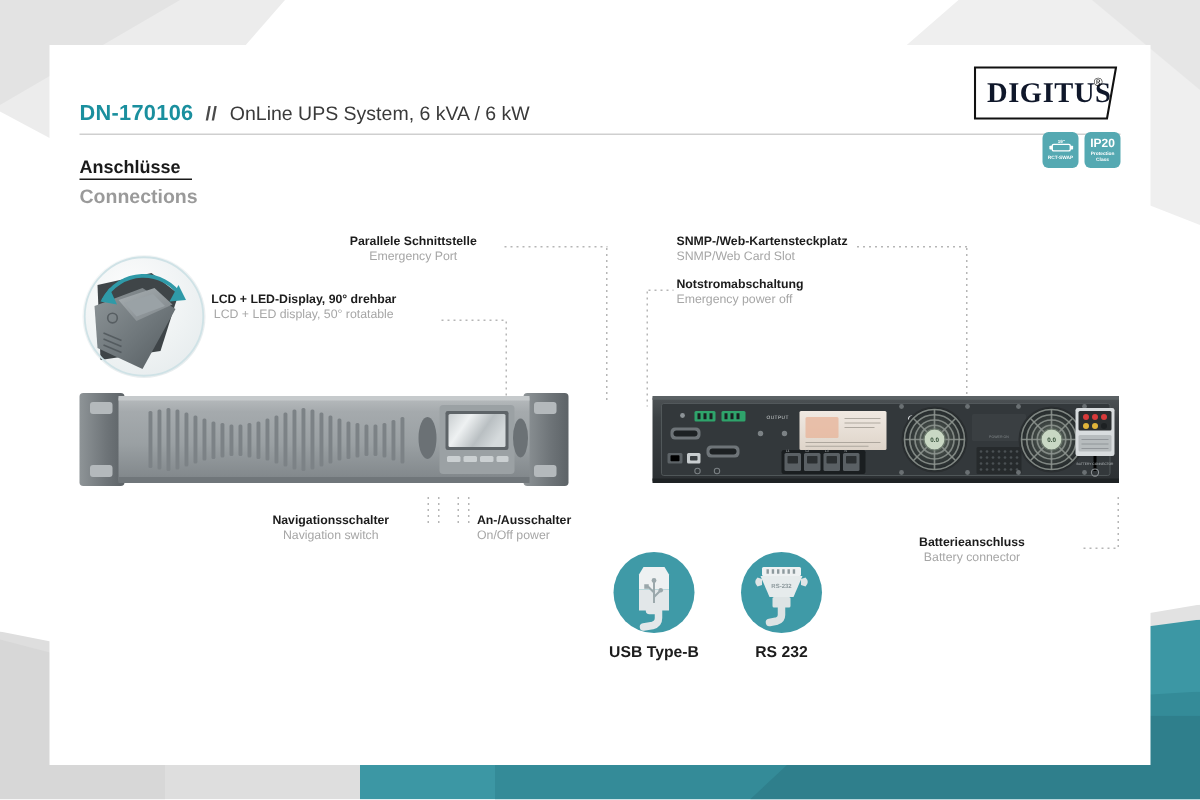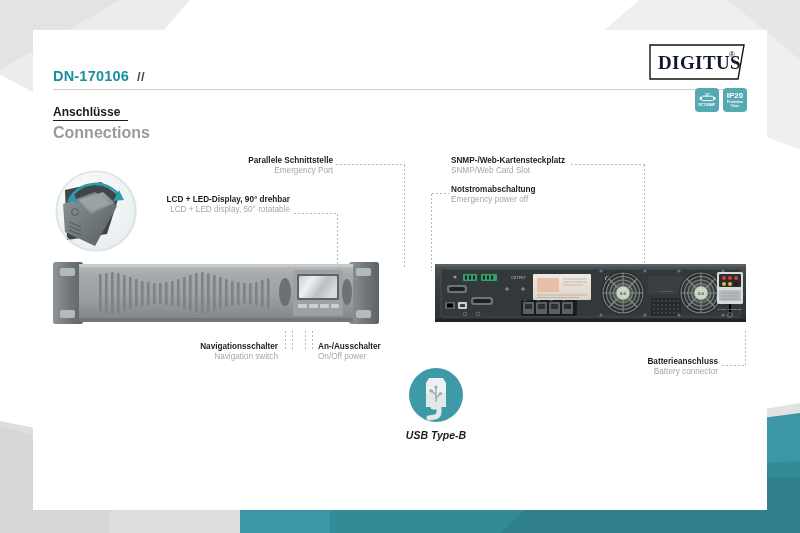--- a/index.html
+++ b/index.html
@@ -108,21 +108,21 @@
   
   #section {
     position: absolute; left: 20px; top: 72px;
   }
   #sec-de {
     font-size: 12px; font-weight: bold; color: #1a1a1a;
     border-bottom: 1.4px solid #1a1a1a;
     padding-bottom: 1px; display: inline-block; padding-right: 8px;
   }
   #sec-en {
-    font-size: 16px; font-weight: bold; color: #9a9a9a;
+    font-size: 13px; font-weight: bold; color: #9a9a9a;
     margin-top: 3px;
   }
 
   
   #badges {
     position: absolute; right: 20px; top: 58px;
     display: flex; gap: 4px;
   }
   .badge {
     width: 24px; height: 24px; border-radius: 4px;
@@ -133,21 +133,21 @@
     line-height: 1;
   }
   .badge .b-main { font-size: 8px; font-weight: bold; }
   .badge .b-sub  { font-size: 3.2px; font-weight: bold; margin-top: 1px; text-align:center; }
   .badge svg { display:block; }
 
   
   .callout { position: absolute; line-height: 1.25; }
   .callout .de { font-size: 8.2px; font-weight: bold; color: #1c1c1c; white-space: nowrap; }
   .callout .en { font-size: 8.2px; color: #a6a6a6; white-space: nowrap; }
-  .callout.right-al { text-align: right; }
+  .callout.right-al { text-align: center; }
 
   
   .leader-h {
     position: absolute; height: 1px;
     background-image: radial-gradient(circle, #b6b6b6 45%, transparent 46%);
     background-size: 4px 1px; background-repeat: repeat-x;
   }
   .leader-v {
     position: absolute; width: 1px;
     background-image: radial-gradient(circle, #b6b6b6 45%, transparent 46%);
@@ -169,21 +169,21 @@
   
   .unit { position: absolute; }
 
   
   .conn { position: absolute; text-align: center; }
   .conn-circle {
     width: 54px; height: 54px; border-radius: 50%;
     background: #3f9aa7; position: relative; margin: 0 auto;
   }
   .conn-label {
-    margin-top: 7px; font-size: 10.5px; font-weight: bold; color: #1c1c1c; font-style: italic;
+    margin-top: 7px; font-size: 10.5px; font-weight: bold; color: #1c1c1c;
   }
 </style>
 </head>
 <body>
 
 <div id="bg">
   <div class="bg-poly bg-tl"></div>
   <div class="bg-poly bg-tl2"></div>
   <div class="bg-poly bg-tr"></div>
   <div class="bg-poly bg-tr2"></div>
@@ -202,20 +202,21 @@
     <svg width="96" height="36" viewBox="0 0 96 36" aria-hidden="true">
       <polygon points="1,1 95,1 89,35 1,35" fill="#ffffff" stroke="#111111" stroke-width="1.4"></polygon>
     </svg>
     <div id="logo-text">DIGITUS</div>
     <div id="logo-reg">®</div>
   </div>
 
   <div id="header">
     <span id="sku">DN-170106</span>
     <span id="slashes">//</span>
+    <span id="model">OnLine UPS System, 6 kVA / 6 kW</span>
   </div>
 
   <div id="badges">
     <div class="badge">
       <svg width="17" height="11" viewBox="0 0 17 11" aria-hidden="true">
         <text x="8.5" y="3.6" font-size="3" font-family="Liberation Sans, sans-serif" font-weight="bold" fill="#ffffff" text-anchor="middle">19"</text>
         <rect x="2.5" y="4.2" width="12" height="4.4" rx="1" fill="none" stroke="#ffffff" stroke-width="0.9"></rect>
         <rect x="0.6" y="5.1" width="2" height="2.6" rx="0.5" fill="#ffffff"></rect>
         <rect x="14.4" y="5.1" width="2" height="2.6" rx="0.5" fill="#ffffff"></rect>
       </svg>
@@ -609,14 +610,40 @@
           <path d="M27 27 l-4 -4"></path>
           <rect x="20.5" y="21.5" width="3" height="3" fill="#9aa7ab" stroke="none"></rect>
           <path d="M27 30 l4 -4"></path>
           <circle cx="31.5" cy="25.5" r="1.5" fill="#9aa7ab" stroke="none"></circle>
         </g>
       </svg>
     </div>
     <div class="conn-label">USB Type-B</div>
   </div>
 
+  <div class="conn" style="left:448px; top:338px; width:80px;">
+    <div class="conn-circle">
+      <svg width="54" height="54" viewBox="0 0 54 54" aria-hidden="true">
+
+        <rect x="14" y="10" width="26" height="6" rx="1" fill="#eef1f2"></rect>
+        <g fill="#8e9a9e">
+          <rect x="17" y="11.5" width="1.6" height="3"></rect>
+          <rect x="20.5" y="11.5" width="1.6" height="3"></rect>
+          <rect x="24" y="11.5" width="1.6" height="3"></rect>
+          <rect x="27.5" y="11.5" width="1.6" height="3"></rect>
+          <rect x="31" y="11.5" width="1.6" height="3"></rect>
+          <rect x="34.5" y="11.5" width="1.6" height="3"></rect>
+        </g>
+
+        <path d="M13 16 h28 l-6 14 h-16 z" fill="#e6ebec"></path>
+        <text x="27" y="24" font-size="4" font-family="Liberation Sans, sans-serif" font-weight="bold" fill="#8e9a9e" text-anchor="middle">RS-232</text>
+
+        <path d="M11 17 q-3 3 0 6 l3 -1 v-4 z" fill="#dfe5e6"></path>
+        <path d="M43 17 q3 3 0 6 l-3 -1 v-4 z" fill="#dfe5e6"></path>
+
+        <rect x="21" y="30" width="12" height="7" rx="1" fill="#dde3e4"></rect>
+        <path d="M27 37 v5 q0 3 -3 4 l-5 1" fill="none" stroke="#dde3e4" stroke-width="5" stroke-linecap="round"></path>
+      </svg>
+    </div>
+    <div class="conn-label">RS 232</div>
+  </div>
 
 </div>
 
 </body></html>

